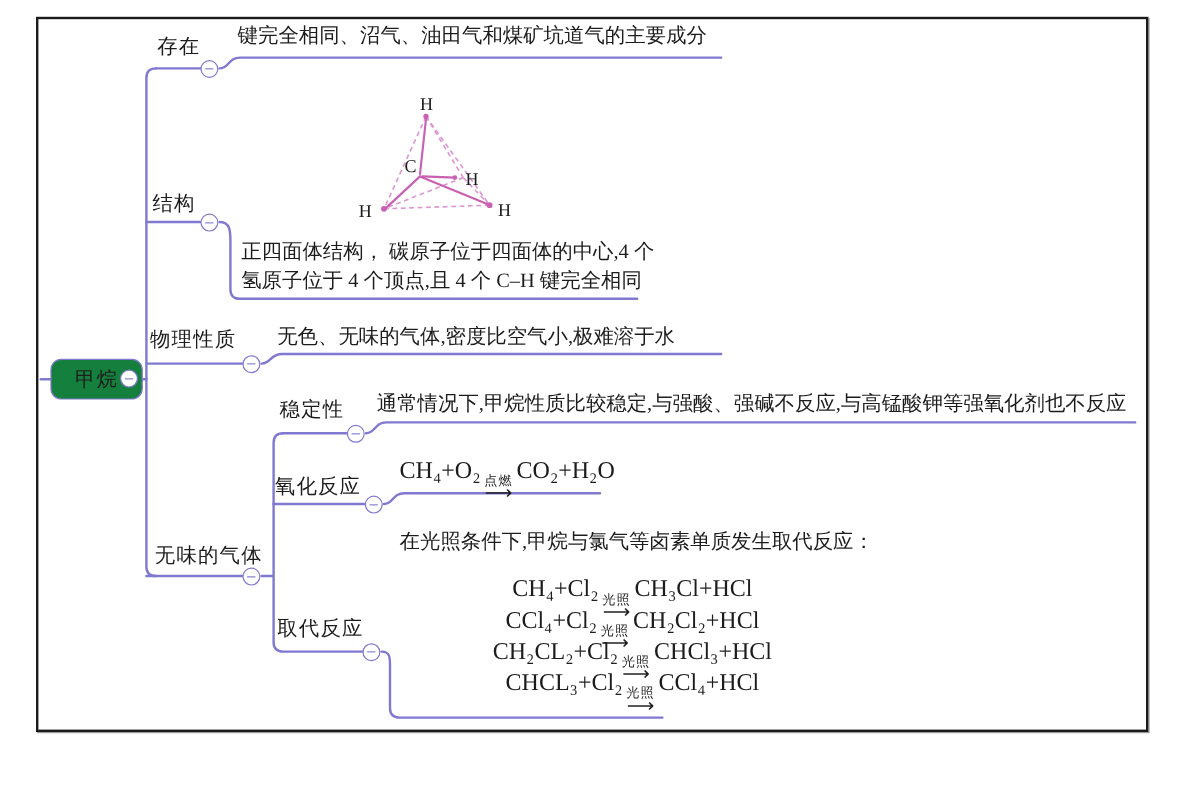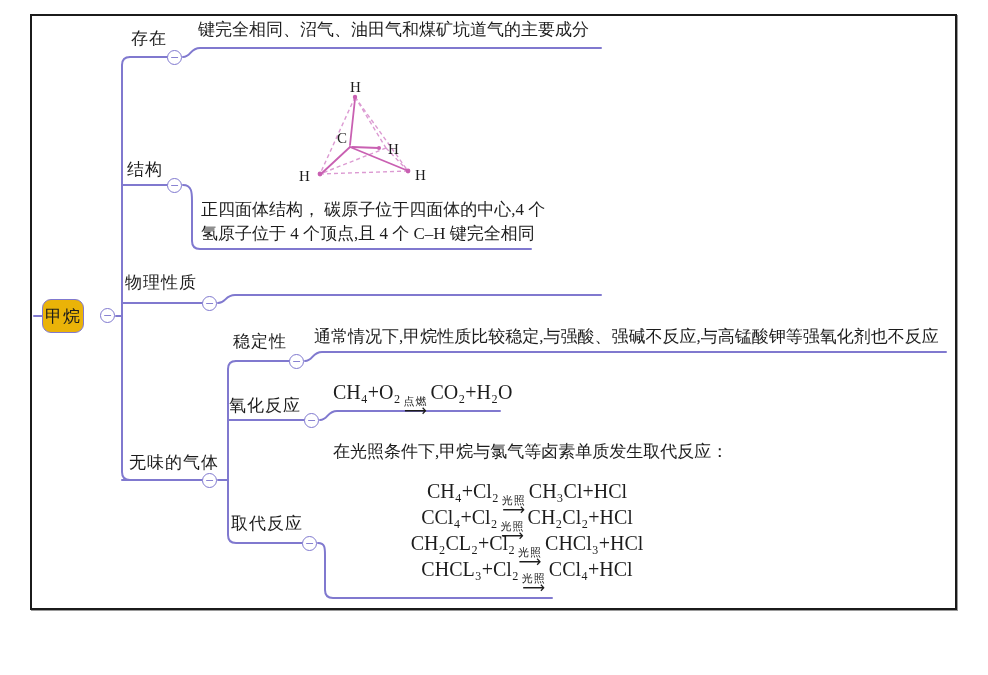--- a/index.html
+++ b/index.html
@@ -10,21 +10,21 @@
   .stage{position:relative;width:988px;height:675px;background:#ffffff;overflow:hidden;}
   .frame{position:absolute;left:30px;top:14px;width:927px;height:596px;border:2px solid #1b1b1b;background:#ffffff;box-shadow:1px 1px 0 #9a9a9a;}
   svg.overlay{position:absolute;left:0;top:0;width:988px;height:675px;pointer-events:none;}
   .conn{stroke:var(--branch);stroke-width:2;fill:none;stroke-linecap:round;}
   .bond{stroke:var(--bond);stroke-width:1.8;fill:none;stroke-linecap:round;}
   .bond-d{stroke:var(--bond_dashed);stroke-width:1.4;fill:none;stroke-dasharray:4 3;}
   .dot{fill:var(--bond);}
   .atom{font-family:"Liberation Serif","DejaVu Serif",serif;font-size:15px;fill:var(--text);}
   .t{position:absolute;color:var(--text);font-size:17px;white-space:nowrap;line-height:20px;}
   .lbl{letter-spacing:1px;}
-  .node{position:absolute;left:42px;top:299px;width:42px;height:34px;border:1.6px solid var(--branch);border-radius:9px;display:flex;align-items:center;justify-content:center;color:var(--text);font-size:17px;letter-spacing:1px;background:#eab308;}
+  .node{position:absolute;left:42px;top:299px;width:77px;height:34px;border:1.6px solid var(--branch);border-radius:9px;display:flex;align-items:center;justify-content:center;color:var(--text);font-size:17px;letter-spacing:1px;background:#15803d;}
   .toggle{position:absolute;width:15px;height:15px;border:1.6px solid var(--branch);border-radius:50%;background:#fff;display:flex;align-items:center;justify-content:center;color:var(--branch);font-size:11px;font-family:"DejaVu Sans",sans-serif;line-height:1;cursor:pointer;}
   .eq{font-size:20px;color:var(--text);white-space:nowrap;}
   .rx-arrow{display:inline-flex;flex-direction:column;align-items:center;vertical-align:-0.30em;margin:0 3px;line-height:1;}
   .rx-cond{font-size:11px;line-height:1;letter-spacing:1px;}
   .rx-shaft{font-size:16px;line-height:.55;font-family:"DejaVu Sans",sans-serif;}
   .eq-block{position:absolute;left:377px;top:478px;width:300px;text-align:center;}
   .eq-row{height:26px;line-height:26px;}
   .caption{position:absolute;left:30px;top:622px;width:927px;text-align:center;font-size:30px;font-weight:bold;color:#111;letter-spacing:3px;}
 </style>
 </head>
@@ -105,20 +105,21 @@
   <div class="t lbl" style="left:127px;top:160px;">结构</div>
   <div class="t lbl" style="left:125px;top:273px;">物理性质</div>
   <div class="t lbl" style="left:129px;top:453px;">无味的气体</div>
   <div class="t lbl" style="left:233px;top:332px;">稳定性</div>
   <div class="t lbl" style="left:229px;top:396px;">氧化反应</div>
   <div class="t lbl" style="left:231px;top:514px;">取代反应</div>
 
   <div class="t" style="left:198px;top:20px;">键完全相同、沼气、油田气和煤矿坑道气的主要成分</div>
   <div class="t" style="left:201px;top:200px;">正四面体结构， 碳原子位于四面体的中心,4 个</div>
   <div class="t" style="left:201px;top:224px;">氢原子位于 4 个顶点,且 4 个 C–H 键完全相同</div>
+  <div class="t" style="left:231px;top:271px;">无色、无味的气体,密度比空气小,极难溶于水</div>
   <div class="t" style="left:314px;top:327px;">通常情况下,甲烷性质比较稳定,与强酸、强碱不反应,与高锰酸钾等强氧化剂也不反应</div>
 
   <div class="t eq" style="left:333px;top:382px;">
     <span>CH₄+O₂</span><span class="rx-arrow">
         <span class="rx-cond">点燃</span>
         <span class="rx-shaft">⟶</span>
       </span><span>CO₂+H₂O</span>
   </div>
 
   <div class="t" style="left:333px;top:442px;">在光照条件下,甲烷与氯气等卤素单质发生取代反应：</div>

